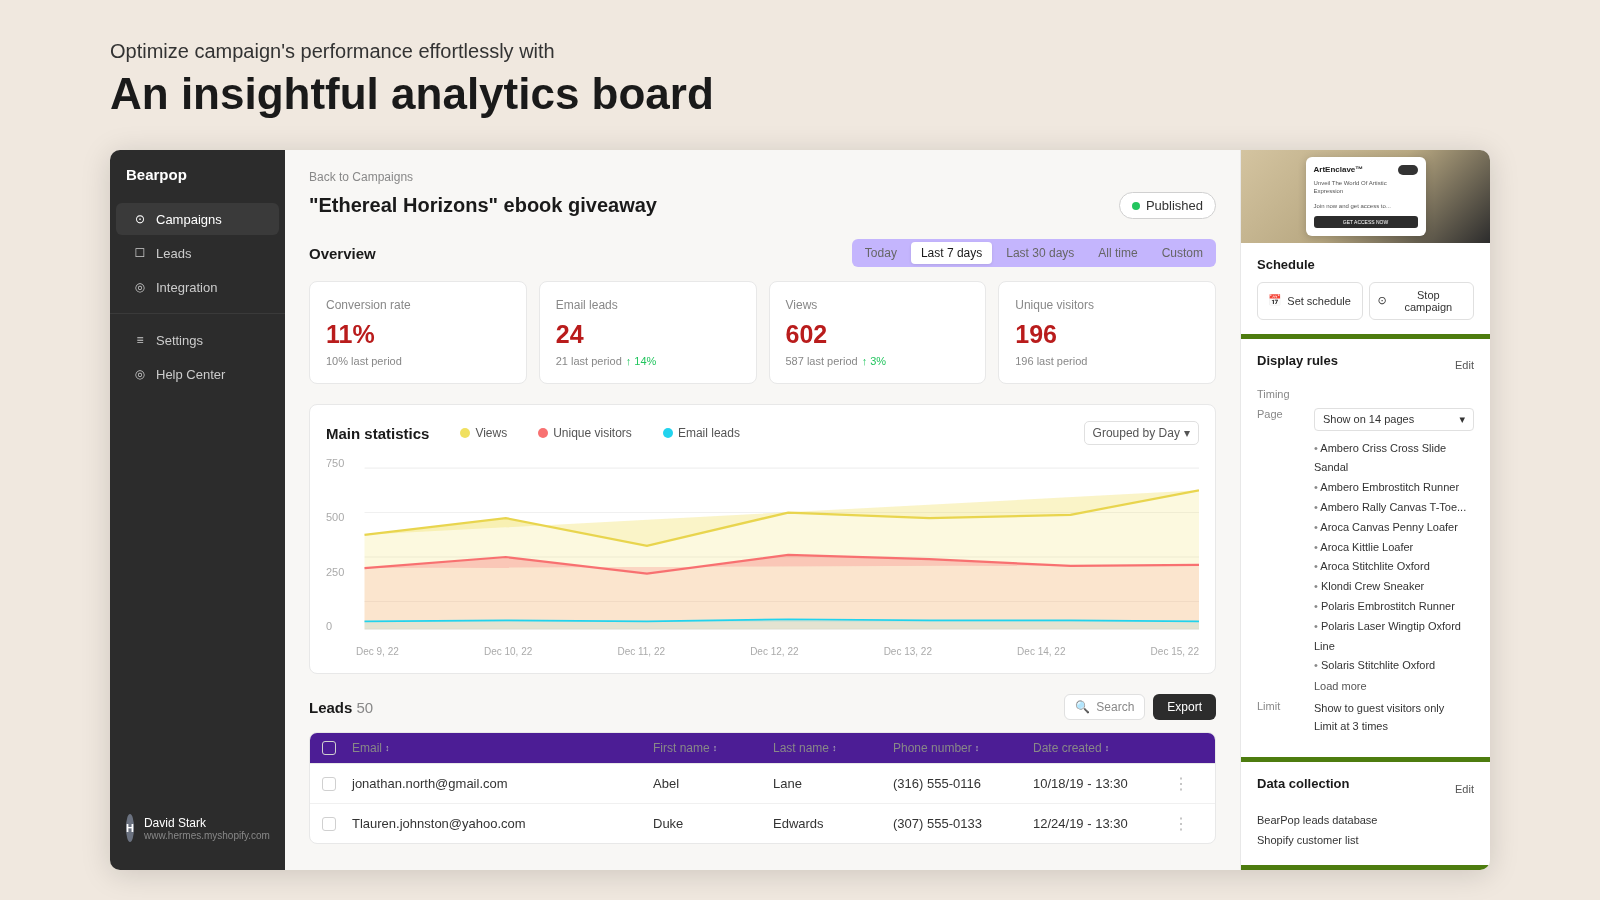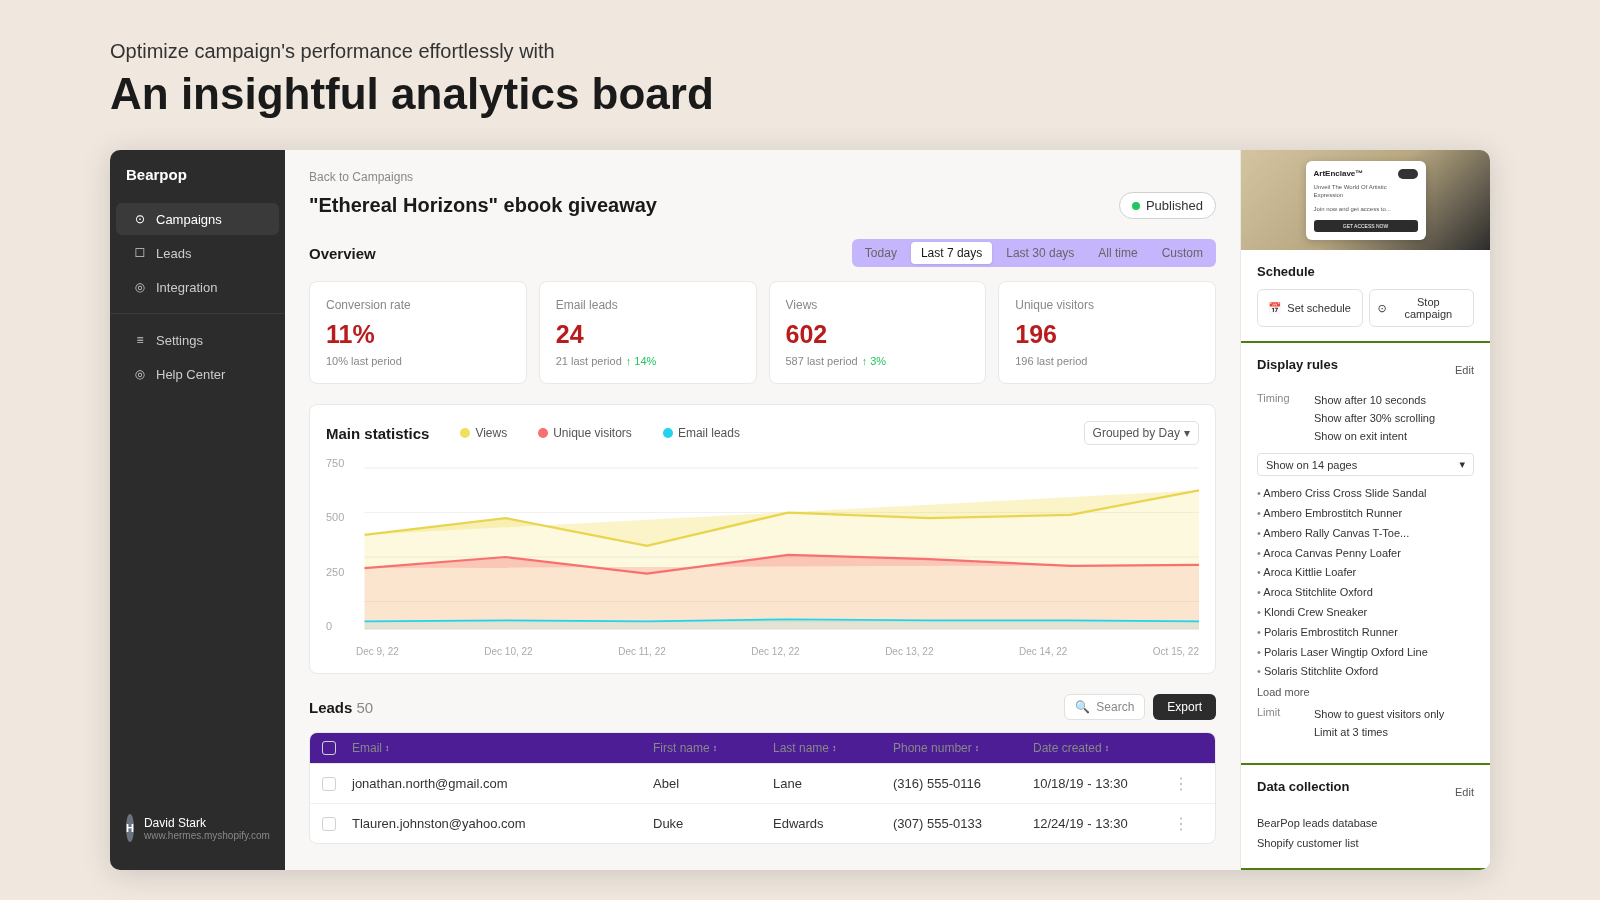--- a/index.html
+++ b/index.html
@@ -439,21 +439,21 @@
       color: #fff;
       font-size: 5px;
       padding: 3px 6px;
       border-radius: 3px;
       text-align: center;
     }
 
     
     .panel-section {
       padding: 14px 16px;
-      border-bottom: 2px solid #4d7c0f;
+      border-bottom: 5px solid #4d7c0f;
     }
     .panel-section-title {
       font-size: 13px;
       font-weight: 600;
       color: #1a1a1a;
       margin-bottom: 10px;
     }
     .schedule-buttons {
       display: flex;
       gap: 6px;
@@ -684,21 +684,21 @@
             <span>0</span>
           </div>
           
           <div class="chart-x-labels">
             <span>Dec 9, 22</span>
             <span>Dec 10, 22</span>
             <span>Dec 11, 22</span>
             <span>Dec 12, 22</span>
             <span>Dec 13, 22</span>
             <span>Dec 14, 22</span>
-            <span>Oct 15, 22</span>
+            <span>Dec 15, 22</span>
           </div>
         </div>
       </div>
 
       <div class="leads-header">
         <div class="leads-title">
           <span>Leads</span>
           <span class="leads-count"> 50</span>
         </div>
         <div class="leads-actions">
@@ -792,27 +792,23 @@
       </div>
     </div>
 
     <div class="panel-section">
       <div class="panel-section-header">
         <span class="panel-section-title">Display rules</span>
         <span class="panel-edit-link">Edit</span>
       </div>
       <div class="display-rule-row">
         <span class="display-rule-label">Timing</span>
-        <div class="display-rule-values">
-          <div>Show after 10 seconds</div>
-          <div>Show after 30% scrolling</div>
-          <div>Show on exit intent</div>
-        </div>
       </div>
       <div class="display-rule-row">
+        <span class="display-rule-label">Page</span>
         <div style="flex:1;">
           <div class="page-select">
             <span>Show on 14 pages</span>
             <span>▾</span>
           </div>
           <div class="page-list">
             <div class="page-list-item">Ambero Criss Cross Slide Sandal</div>
             <div class="page-list-item">Ambero Embrostitch Runner</div>
             <div class="page-list-item">Ambero Rally Canvas T-Toe...</div>
             <div class="page-list-item">Aroca Canvas Penny Loafer</div>

